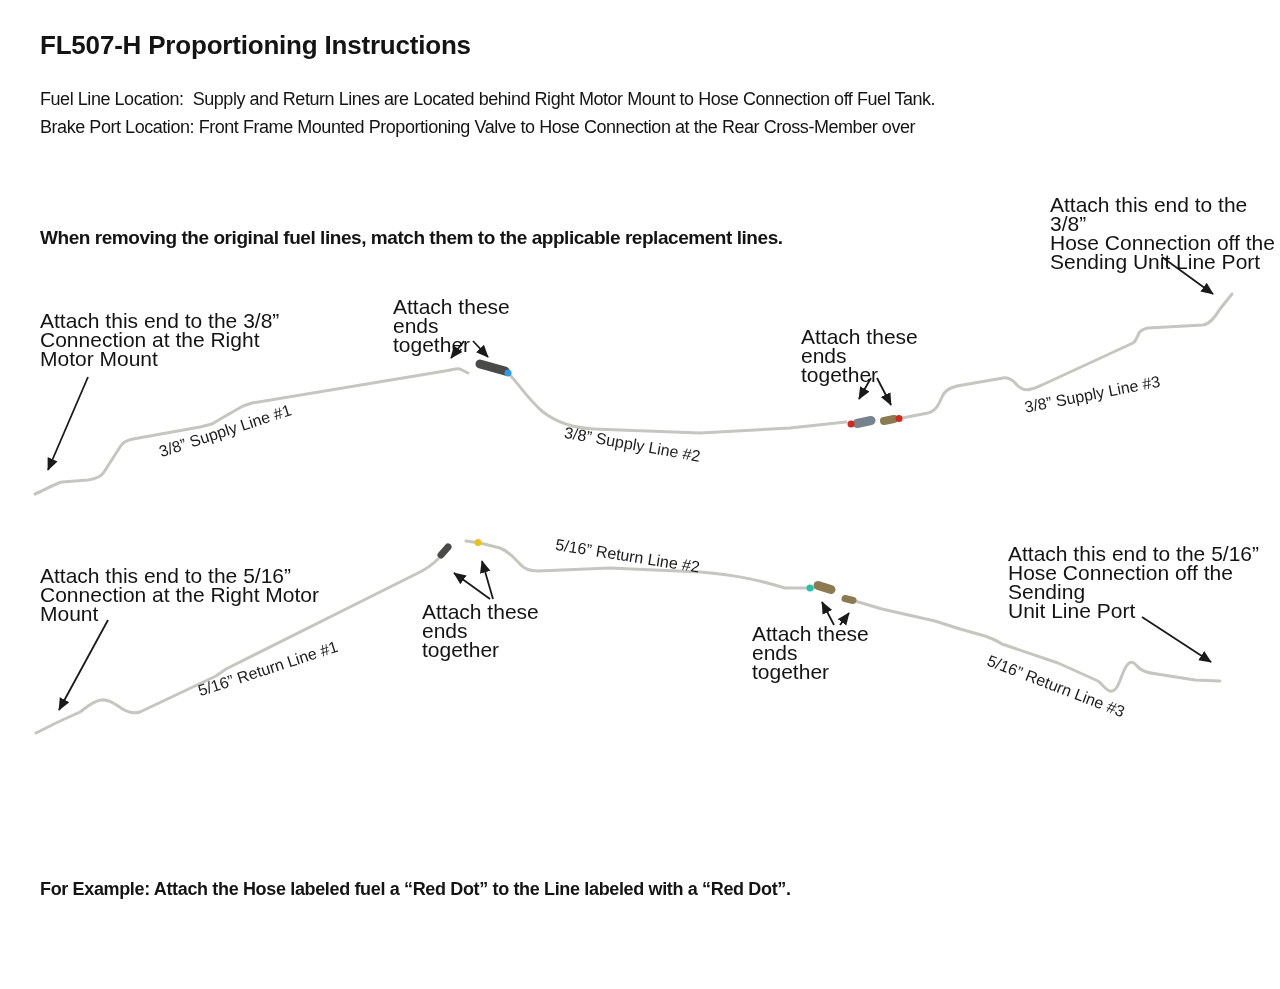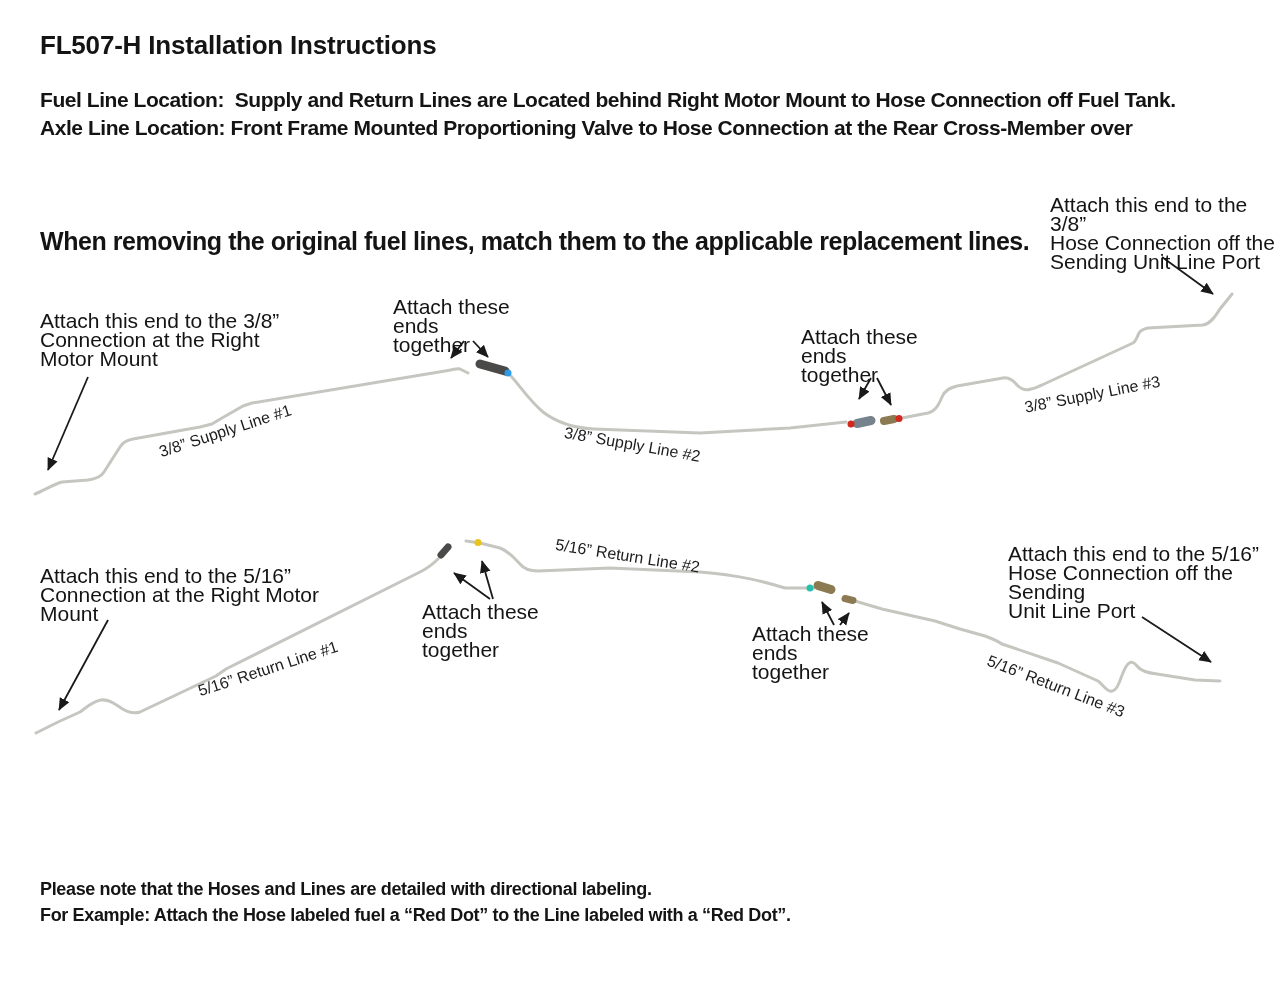--- a/index.html
+++ b/index.html
@@ -2,23 +2,23 @@
 <html><head>
 <meta charset="utf-8">
 <style>
   html,body{margin:0;padding:0}
   body{
     width:1280px;height:989px;position:relative;background:#ffffff;
     font-family:"Liberation Sans",sans-serif;color:#141414;overflow:hidden;
   }
   .abs{position:absolute}
   .title{font-size:26px;font-weight:bold;letter-spacing:-0.2px}
-  .intro{font-size:21px;font-weight:bold;line-height:27.5px;letter-spacing:-0.45px}
+  .intro{font-size:18px;font-weight:normal;line-height:27.5px;letter-spacing:-0.45px}
   .intro-line{white-space:pre}
-  .note{font-size:25px;font-weight:bold;letter-spacing:-0.45px;white-space:pre}
+  .note{font-size:19px;font-weight:bold;letter-spacing:-0.45px;white-space:pre}
   .ann{font-size:21px;line-height:19px;white-space:pre-line}
   .center{}
   .lbl{font-size:16px;transform-origin:left top;white-space:pre;color:#1c1c1c}
   .footer{font-size:18px;font-weight:bold;line-height:25.5px;letter-spacing:-0.35px}
   svg{position:absolute;left:0;top:0}
 </style>
 </head>
 <body>
 
 <svg width="1280" height="989" viewBox="0 0 1280 989">
@@ -59,25 +59,25 @@
     <line x1="1162" y1="257" x2="1213" y2="294" marker-end="url(#ah)"></line>
     <line x1="108" y1="620" x2="59" y2="710" marker-end="url(#ah)"></line>
     <line x1="490" y1="599" x2="454" y2="573" marker-end="url(#ah)"></line>
     <line x1="493" y1="599" x2="482" y2="561" marker-end="url(#ah)"></line>
     <line x1="834" y1="625" x2="822" y2="602" marker-end="url(#ah)"></line>
     <line x1="840" y1="625" x2="849" y2="613" marker-end="url(#ah)"></line>
     <line x1="1142" y1="617" x2="1211" y2="662" marker-end="url(#ah)"></line>
   </g>
 </svg>
 
-<div class="abs title" style="left:40px;top:30px">FL507-H Installation Instructions</div>
+<div class="abs title" style="left:40px;top:30px">FL507-H Proportioning Instructions</div>
 
 <div class="abs intro" style="left:40px;top:86px">
   <div class="intro-line">Fuel Line Location:  Supply and Return Lines are Located behind Right Motor Mount to Hose Connection off Fuel Tank.</div>
-  <div class="intro-line">Axle Line Location: Front Frame Mounted Proportioning Valve to Hose Connection at the Rear Cross-Member over</div>
+  <div class="intro-line">Brake Port Location: Front Frame Mounted Proportioning Valve to Hose Connection at the Rear Cross-Member over</div>
 </div>
 
 <div class="abs note" style="left:40px;top:227px">When removing the original fuel lines, match them to the applicable replacement lines.</div>
 
 <div class="abs ann" style="left:40px;top:311px">Attach this end to the 3/8”
 Connection at the Right
 Motor Mount</div>
 <div class="abs ann center" style="left:393px;top:297px;width:150px">Attach these ends
 together</div>
 <div class="abs ann center" style="left:801px;top:327px;width:150px">Attach these ends
@@ -99,15 +99,14 @@
 together</div>
 <div class="abs ann" style="left:1008px;top:544px">Attach this end to the 5/16”
 Hose Connection off the Sending
 Unit Line Port</div>
 
 <div class="abs lbl" style="left:196px;top:683px;transform:rotate(-18deg)">5/16” Return Line #1</div>
 <div class="abs lbl" style="left:557px;top:536px;transform:rotate(9deg)">5/16” Return Line #2</div>
 <div class="abs lbl" style="left:991px;top:652px;transform:rotate(21deg)">5/16” Return Line #3</div>
 
 <div class="abs footer" style="left:40px;top:877px">
-  <div>Please note that the Hoses and Lines are detailed with directional labeling.</div>
   <div>For Example: Attach the Hose labeled fuel a “Red Dot” to the Line labeled with a “Red Dot”.</div>
 </div>
 
 </body></html>

